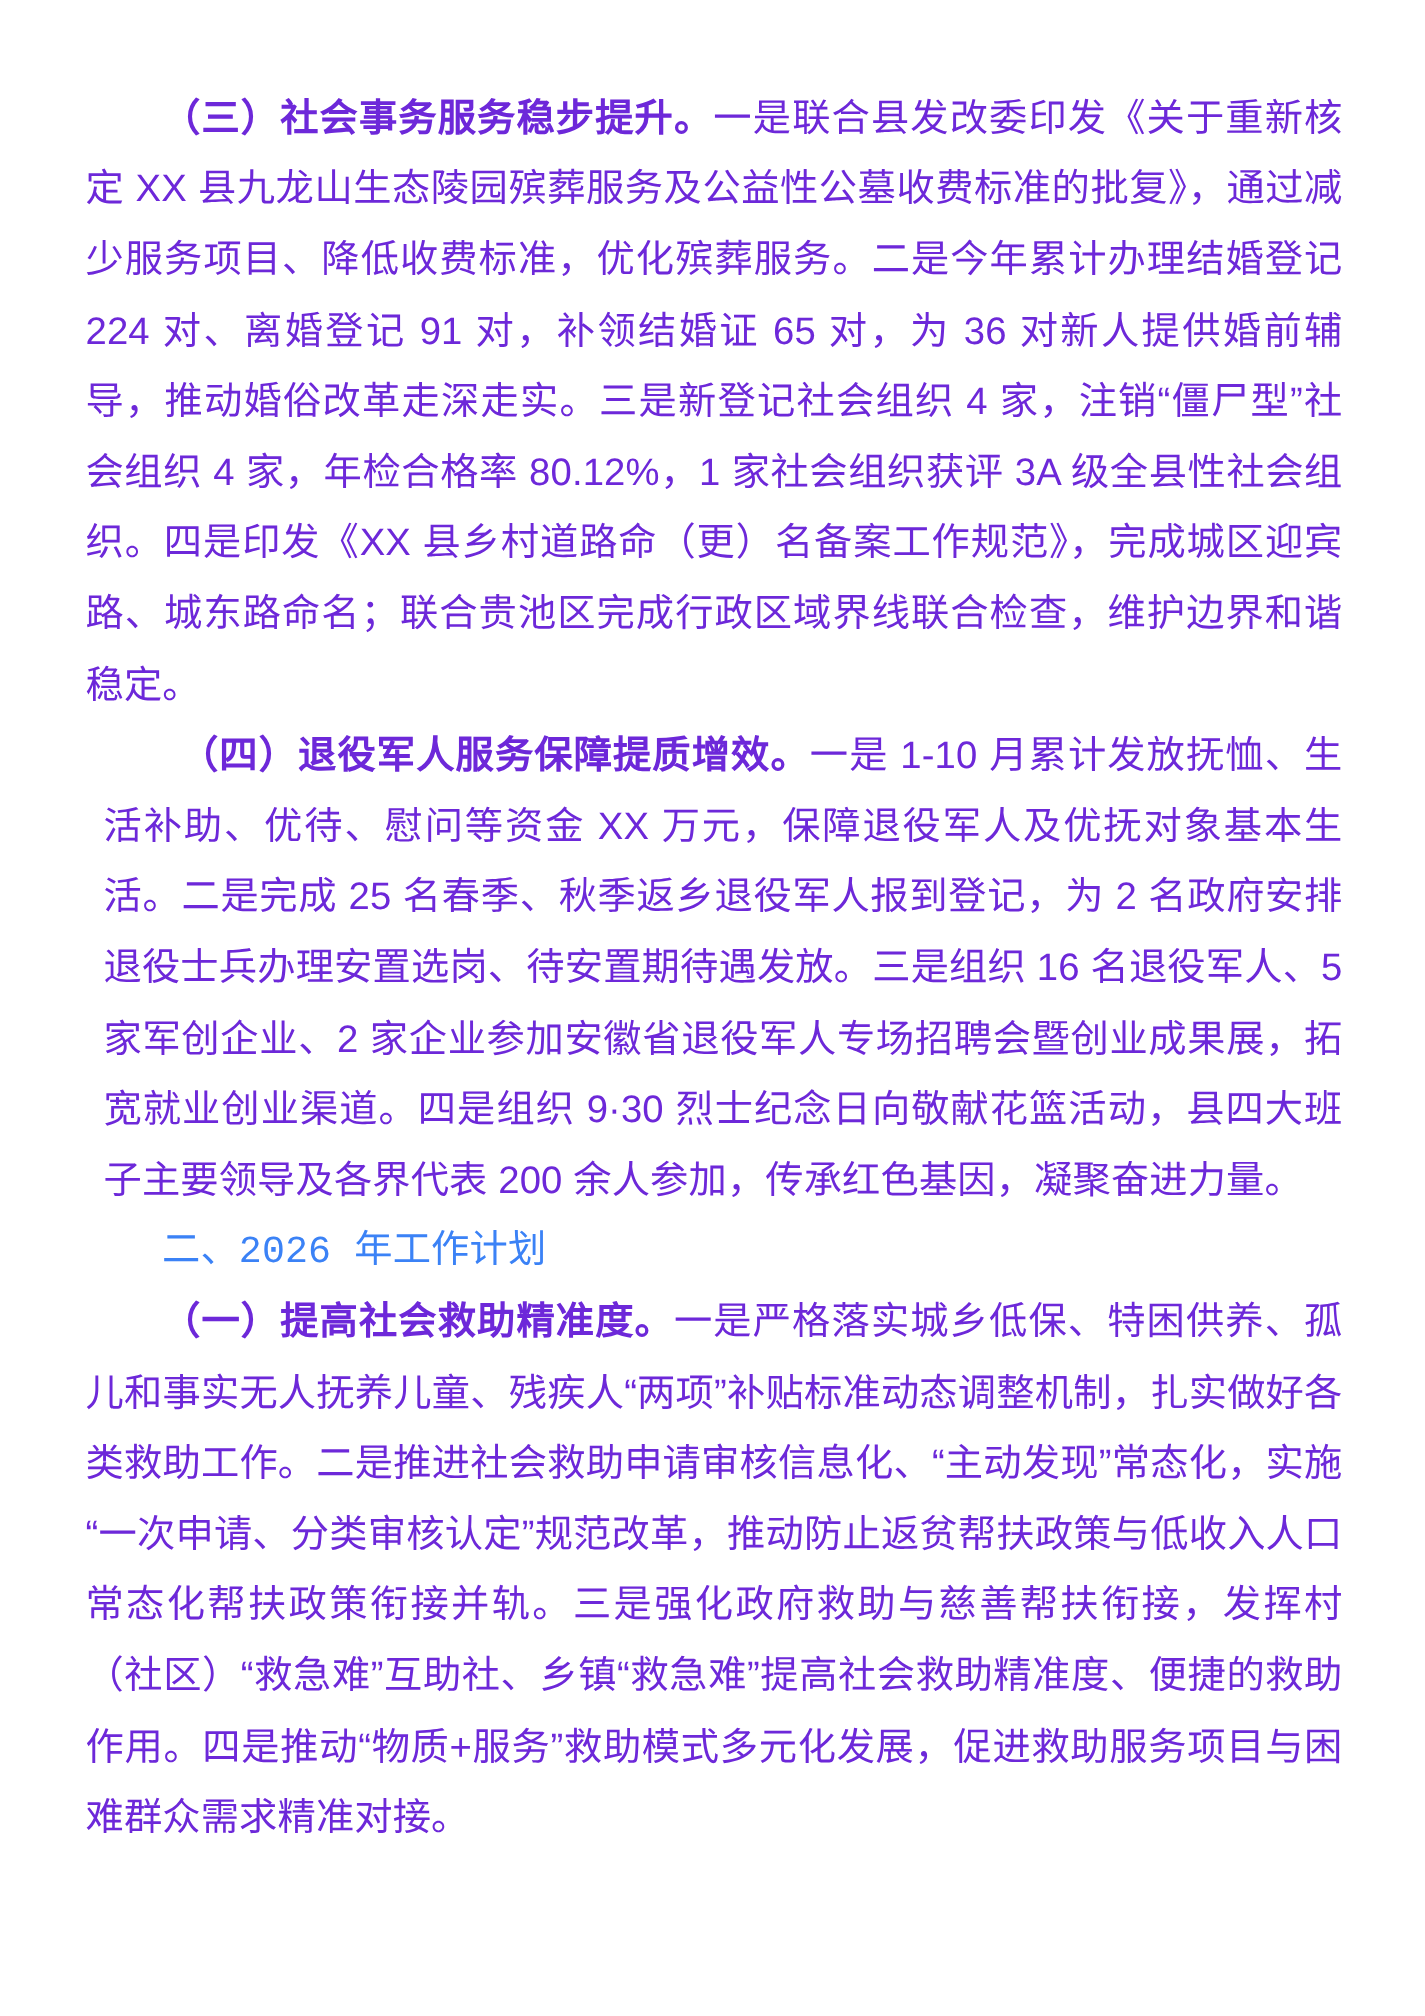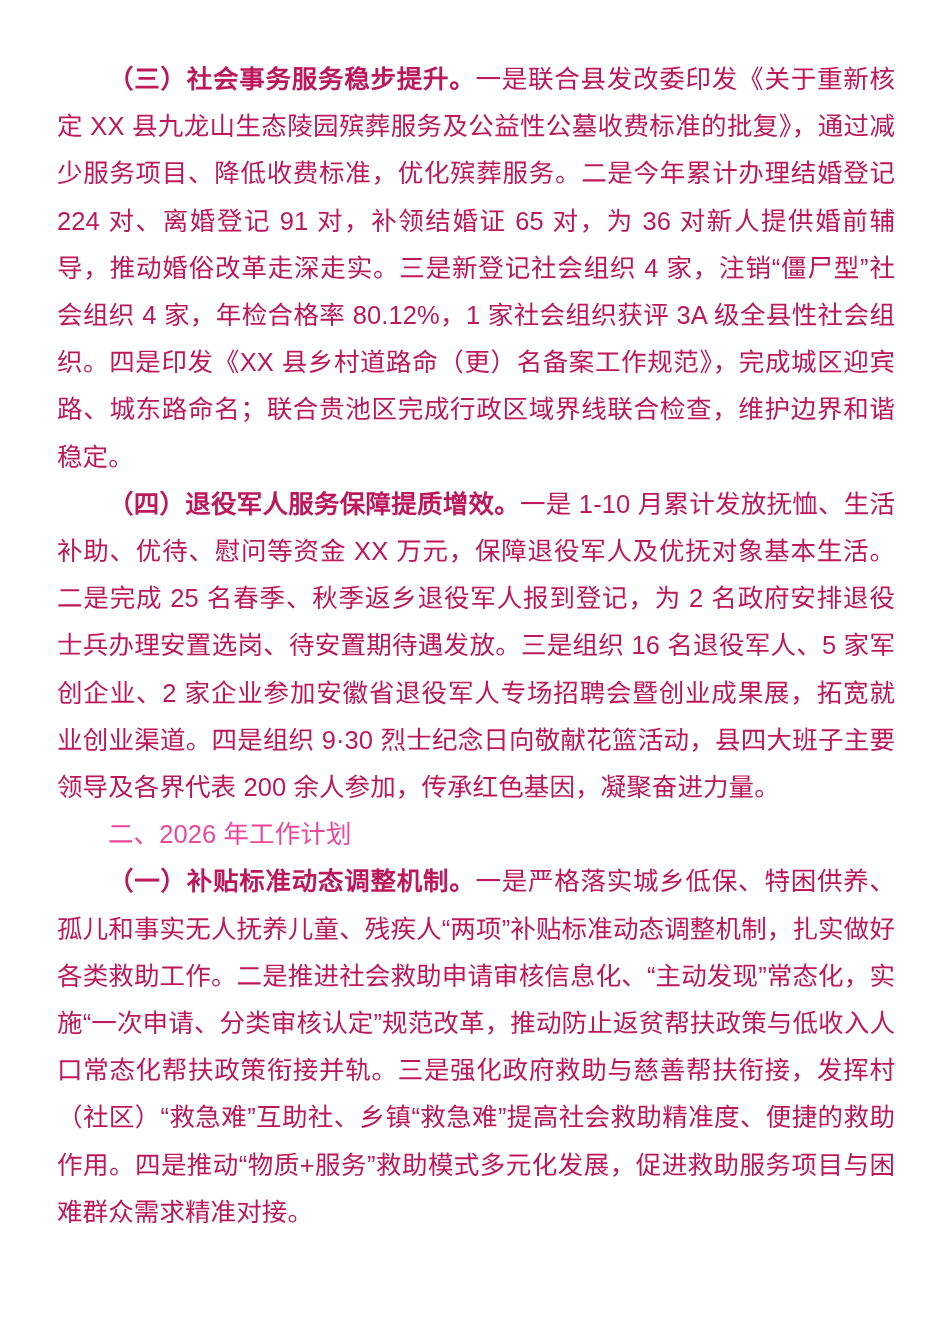--- a/index.html
+++ b/index.html
@@ -25,46 +25,47 @@
     top: 56px;
     width: 838px;
   }
 
   .para {
     margin: 0;
     padding: 0;
     font-family: "Liberation Sans", "DejaVu Sans", sans-serif;
     font-size: 25.5px;
     line-height: 47.2px;
-    color: #be185d;
+    color: #6d28d9;
     text-align: justify;
     text-justify: inter-ideograph;
     letter-spacing: 0.1px;
     word-break: break-all;
     -webkit-font-smoothing: antialiased;
   }
 
   .para + .para {
     margin-top: 0;
+    margin-left: 12px;
   }
 
   
   .indent {
     text-indent: 2em;
   }
 
   .lead {
     font-weight: bold;
   }
 
   .section-heading {
-    font-family: Liberation Sans, sans-serif;
+    font-family: Liberation Mono, monospace;
     font-size: 25.5px;
     line-height: 47.2px;
-    color: #ec4899;
+    color: #3b82f6;
     text-indent: 2em;
     margin: 0;
     padding: 0;
     letter-spacing: 0.1px;
   }
 </style>
 </head>
 <body>
 
 <div class="page">
@@ -74,17 +75,17 @@
       <span class="lead">（三）社会事务服务稳步提升。</span><span>一是联合县发改委印发《关于重新核定 XX 县九龙山生态陵园殡葬服务及公益性公墓收费标准的批复》，通过减少服务项目、降低收费标准，优化殡葬服务。二是今年累计办理结婚登记 224 对、离婚登记 91 对，补领结婚证 65 对，为 36 对新人提供婚前辅导，推动婚俗改革走深走实。三是新登记社会组织 4 家，注销“僵尸型”社会组织 4 家，年检合格率 80.12%，1 家社会组织获评 3A 级全县性社会组织。四是印发《XX 县乡村道路命（更）名备案工作规范》，完成城区迎宾路、城东路命名；联合贵池区完成行政区域界线联合检查，维护边界和谐稳定。</span>
     </p>
 
     <p class="para indent">
       <span class="lead">（四）退役军人服务保障提质增效。</span><span>一是 1-10 月累计发放抚恤、生活补助、优待、慰问等资金 XX 万元，保障退役军人及优抚对象基本生活。二是完成 25 名春季、秋季返乡退役军人报到登记，为 2 名政府安排退役士兵办理安置选岗、待安置期待遇发放。三是组织 16 名退役军人、5 家军创企业、2 家企业参加安徽省退役军人专场招聘会暨创业成果展，拓宽就业创业渠道。四是组织 9·30 烈士纪念日向敬献花篮活动，县四大班子主要领导及各界代表 200 余人参加，传承红色基因，凝聚奋进力量。</span>
     </p>
 
     <p class="section-heading">二、2026 年工作计划</p>
 
     <p class="para indent">
-      <span class="lead">（一）补贴标准动态调整机制。</span><span>一是严格落实城乡低保、特困供养、孤儿和事实无人抚养儿童、残疾人“两项”补贴标准动态调整机制，扎实做好各类救助工作。二是推进社会救助申请审核信息化、“主动发现”常态化，实施“一次申请、分类审核认定”规范改革，推动防止返贫帮扶政策与低收入人口常态化帮扶政策衔接并轨。三是强化政府救助与慈善帮扶衔接，发挥村（社区）“救急难”互助社、乡镇“救急难”提高社会救助精准度、便捷的救助作用。四是推动“物质+服务”救助模式多元化发展，促进救助服务项目与困难群众需求精准对接。</span>
+      <span class="lead">（一）提高社会救助精准度。</span><span>一是严格落实城乡低保、特困供养、孤儿和事实无人抚养儿童、残疾人“两项”补贴标准动态调整机制，扎实做好各类救助工作。二是推进社会救助申请审核信息化、“主动发现”常态化，实施“一次申请、分类审核认定”规范改革，推动防止返贫帮扶政策与低收入人口常态化帮扶政策衔接并轨。三是强化政府救助与慈善帮扶衔接，发挥村（社区）“救急难”互助社、乡镇“救急难”提高社会救助精准度、便捷的救助作用。四是推动“物质+服务”救助模式多元化发展，促进救助服务项目与困难群众需求精准对接。</span>
     </p>
 
   </div>
 </div>
 
 </body></html>

